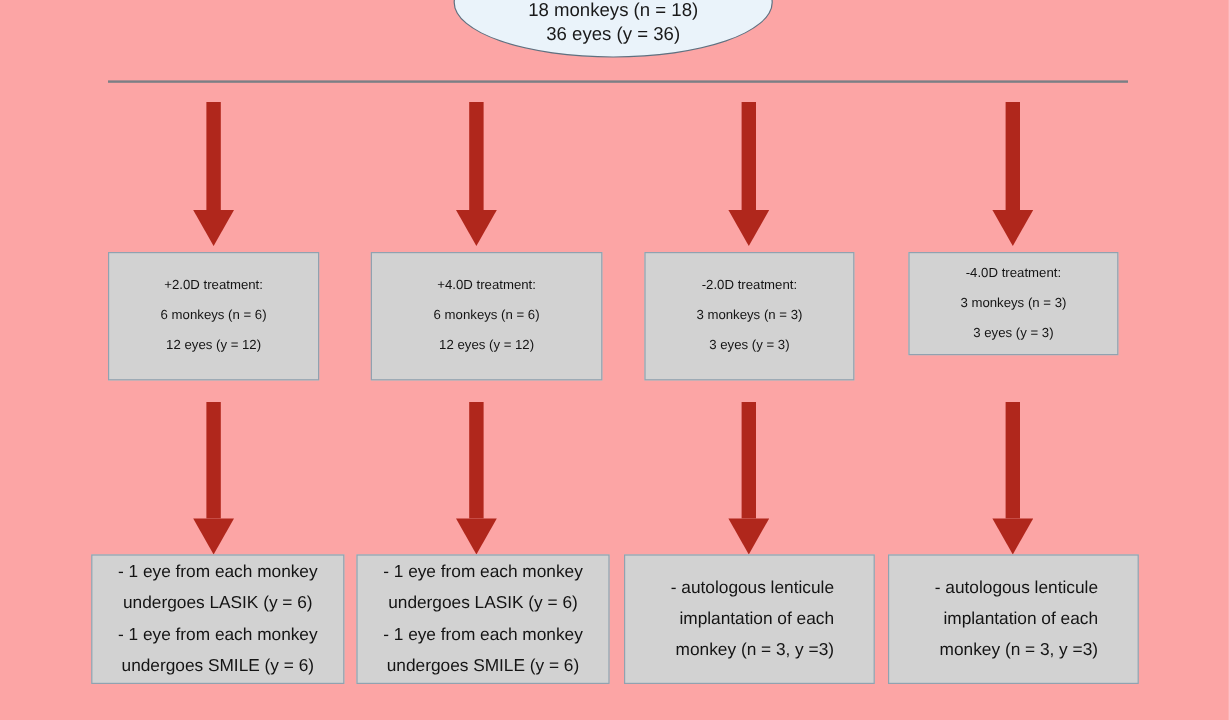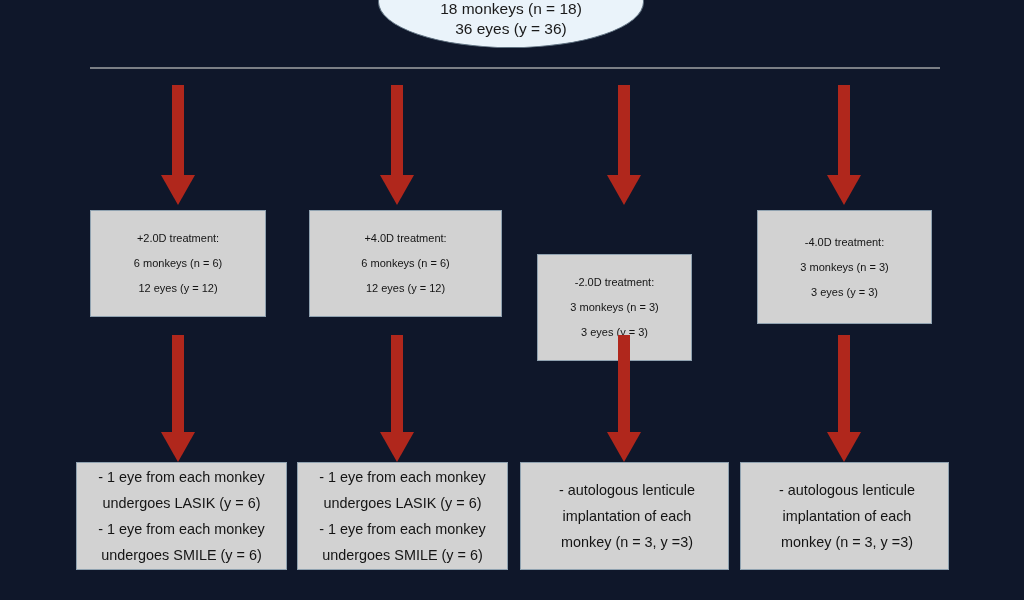--- a/index.html
+++ b/index.html
@@ -10,21 +10,21 @@
     width: 1024px;
     height: 600px;
     background: #f7f9fb;
     font-family: "Liberation Sans", sans-serif;
     overflow: hidden;
   }
   #stage {
     position: relative;
     width: 1024px;
     height: 600px;
-    background: #0f172a;
+    background: #fca5a5;
   }
 
   
   .root-ellipse {
     position: absolute;
     left: 378px;
     top: -44px;
     width: 266px;
     height: 92px;
     border: 1.4px solid #5f7180;
@@ -95,21 +95,21 @@
   .row1 .box-text {
     font-size: 11px;
     line-height: 25px;
   }
   .row2 .box-text {
     font-size: 14.4px;
     line-height: 26px;
     text-align: center;
   }
   .row2 .box-text.centered-block {
-    text-align: center;
+    text-align: right;
     padding-left: 10px;
   }
 </style>
 </head>
 <body>
 
 <div id="stage">
 
   <div class="root-ellipse">
     <div class="root-ellipse-text">18 monkeys (n = 18)
@@ -138,26 +138,26 @@
   <div class="box row1" style="left:90px; top:210px; width:176px; height:107px;">
     <div class="box-text">+2.0D treatment:
 6 monkeys (n = 6)
 12 eyes (y = 12)</div>
   </div>
   <div class="box row1" style="left:309px; top:210px; width:193px; height:107px;">
     <div class="box-text">+4.0D treatment:
 6 monkeys (n = 6)
 12 eyes (y = 12)</div>
   </div>
-  <div class="box row1" style="left:537px; top:210px; width:155px; height:107px;margin-top:44px;">
+  <div class="box row1" style="left:537px; top:210px; width:175px; height:107px;">
     <div class="box-text">-2.0D treatment:
 3 monkeys (n = 3)
 3 eyes (y = 3)</div>
   </div>
-  <div class="box row1" style="left:757px; top:210px; width:175px; height:114px;">
+  <div class="box row1" style="left:757px; top:210px; width:175px; height:86px;">
     <div class="box-text">-4.0D treatment:
 3 monkeys (n = 3)
 3 eyes (y = 3)</div>
   </div>
 
   <div class="arrow" style="left:161px; top:335px; height:127px;">
     <div class="shaft" style="height:97px;"></div>
     <div class="head" style="top:97px;"></div>
   </div>
   <div class="arrow" style="left:380px; top:335px; height:127px;">

